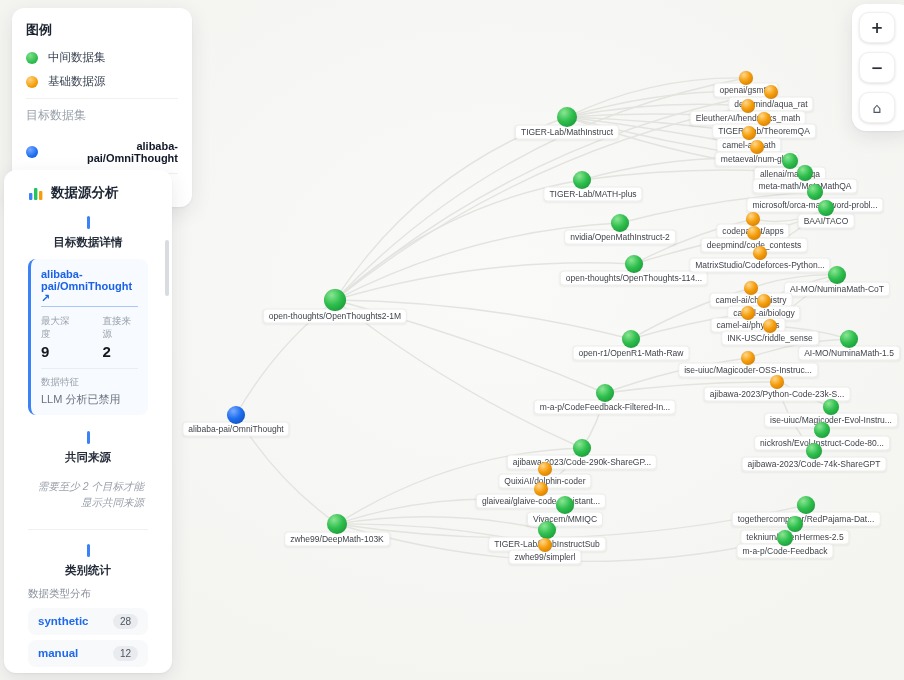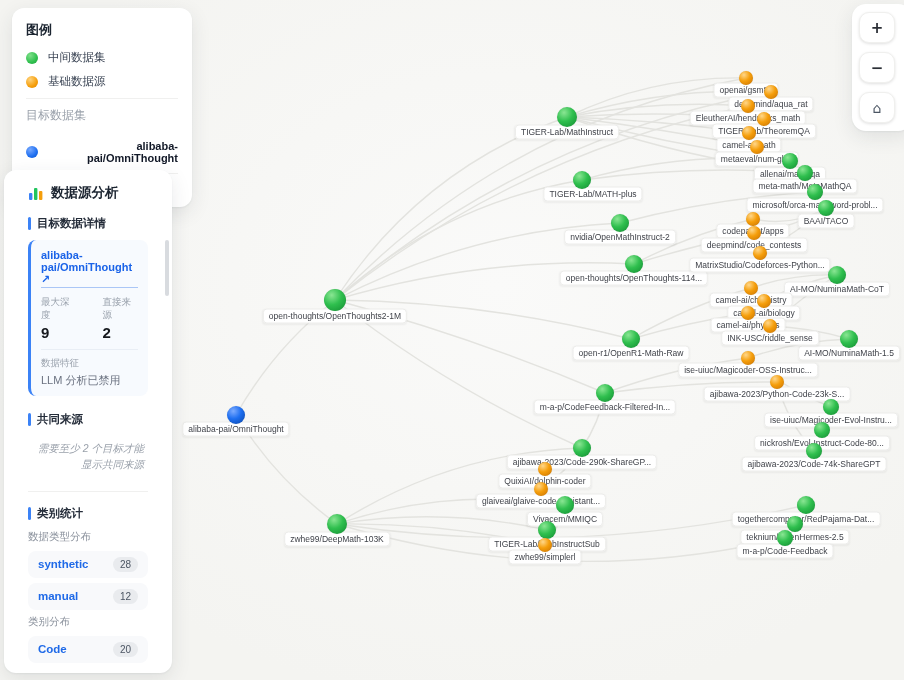--- a/index.html
+++ b/index.html
@@ -33,21 +33,21 @@
   .lrow span { font-size:11.5px; color:#374151;text-align:right; }
   .ldiv { border-top:1px solid #f0f0ef; margin:8px 0; }
   .lsub { font-size:12px; color:#9aa1ab; margin-bottom:16px;font-family:Liberation Serif, serif; }
   .ltarget span { font-size:11px; font-weight:bold; color:#111827; }
   .lcount { font-size:10.5px; color:#7b8violet; color:#7b8391; }
 
   
   .analysis { left:4px; top:170px; width:168px; height:503px; padding:14px 24px; overflow:hidden; }
   .ahead { display:flex; align-items:center; gap:7px; margin-bottom:14px; }
   .ahead .ttl { font-size:13.5px; font-weight:bold; color:#1b2430; }
-  .sechead { display:flex; align-items:center; gap:6px; margin:2px 0 9px; }
+  .sechead { display:flex; align-items:center; gap:6px; margin:2px 0 9px;flex-direction:column; }
   .sechead .bar { width:3px; height:13px; border-radius:2px; background:#3b82f6; }
   .sechead .txt { font-size:11.5px; font-weight:bold; color:#252d3a; }
   .tcard { background:#f7fafe; border-left:3px solid #3b82f6; border-radius:8px;
            padding:9px 10px 8px; margin-bottom:16px; }
   .tlink { display:inline-block; font-size:11px; font-weight:bold; color:#1a63e8;
            border-bottom:1px solid rgba(26,99,232,.35); padding-bottom:1px; margin-bottom:8px; cursor:pointer; }
   .tstats { display:flex; gap:26px; margin-bottom:8px; }
   .tstat .lab { font-size:9.5px; color:#98a0ab; margin-bottom:2px; }
   .tstat .val { font-size:15px; font-weight:bold; color:#15181d; }
   .tdiv { border-top:1px solid #e9eef5; margin:7px 0 7px; }

